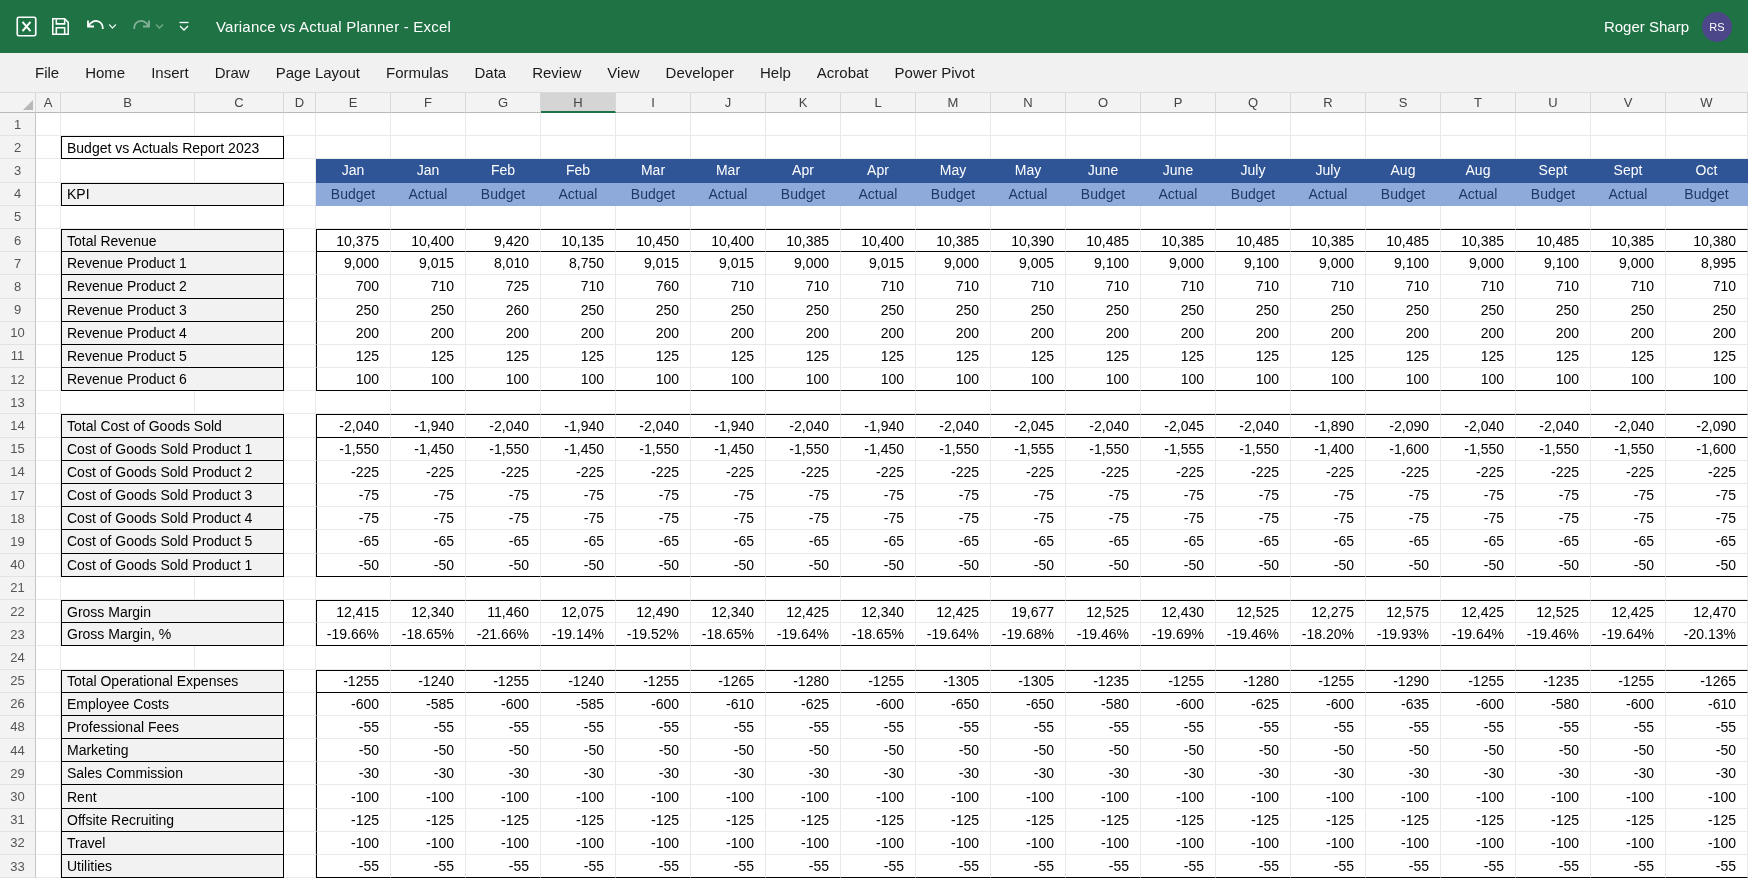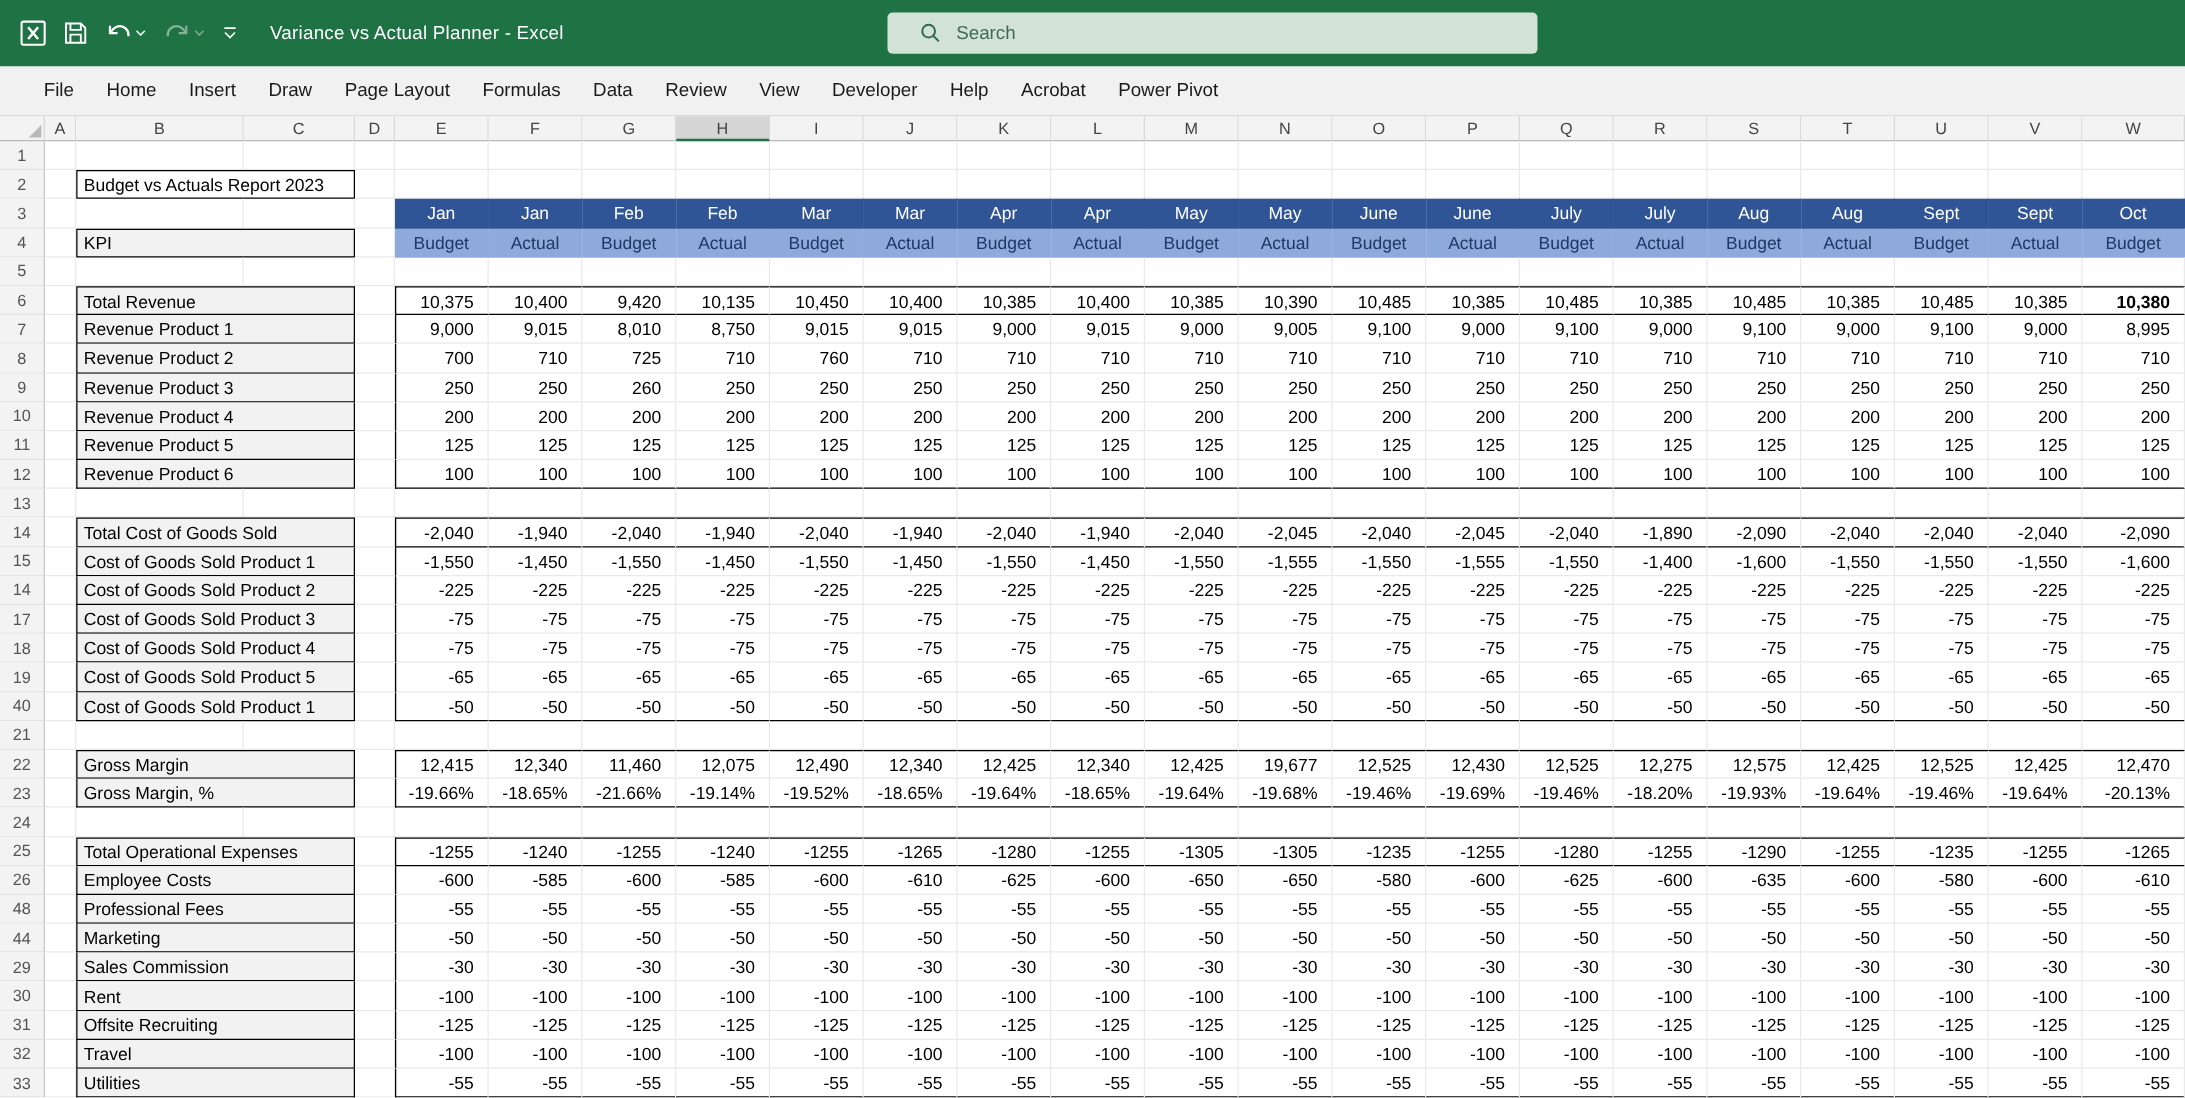--- a/index.html
+++ b/index.html
@@ -93,26 +93,23 @@
         </svg>
     </span>
     <span class="ic">
       <svg width="12" height="11" viewBox="0 0 12 11">
           <path d="M1.5 1.5h9" stroke="#fff" stroke-width="1.3"></path>
           <path d="M2 5l4 4 4-4" stroke="#fff" stroke-width="1.3" fill="none"></path>
         </svg>
     </span>
   </div>
   <div class="doc-title">Variance vs Actual Planner  -  Excel</div>
-  <div class="searchpill">
-    <svg width="17" height="17" viewBox="0 0 16 16">
-        <circle cx="6.5" cy="6.5" r="4.8" fill="none" stroke="#2e6b4e" stroke-width="1.5"></circle>
-        <path d="M10.2 10.2l4 4" stroke="#2e6b4e" stroke-width="1.5"></path>
-      </svg>
-    <span>Search</span>
+  <div class="tb-right">
+    <span class="uname">Roger Sharp</span>
+    <span class="avatar">RS</span>
   </div>
 </div>
 
 <div class="ribbon">
   <span class="rtab">File</span>
   <span class="rtab">Home</span>
   <span class="rtab">Insert</span>
   <span class="rtab">Draw</span>
   <span class="rtab">Page Layout</span>
   <span class="rtab">Formulas</span>
@@ -298,21 +295,21 @@
       <div class="c num bt bb" style="width: 75px;">10,385</div>
       <div class="c num bt bb" style="width: 75px;">10,390</div>
       <div class="c num bt bb" style="width: 75px;">10,485</div>
       <div class="c num bt bb" style="width: 75px;">10,385</div>
       <div class="c num bt bb" style="width: 75px;">10,485</div>
       <div class="c num bt bb" style="width: 75px;">10,385</div>
       <div class="c num bt bb" style="width: 75px;">10,485</div>
       <div class="c num bt bb" style="width: 75px;">10,385</div>
       <div class="c num bt bb" style="width: 75px;">10,485</div>
       <div class="c num bt bb" style="width: 75px;">10,385</div>
-      <div class="c num bt bb" style="width: 82px; font-weight: bold;">10,380</div>
+      <div class="c num bt bb" style="width: 82px;">10,380</div>
     </div>
     <div class="r">
       <div class="gut">7</div>
       <div class="c" style="width: 25px;"></div>
       <div class="c box nt" style="width: 223px;">Revenue Product 1</div>
       <div class="c" style="width: 32px;"></div>
       <div class="c num bl" style="width: 75px;">9,000</div>
       <div class="c num" style="width: 75px;">9,015</div>
       <div class="c num" style="width: 75px;">8,010</div>
       <div class="c num" style="width: 75px;">8,750</div>

